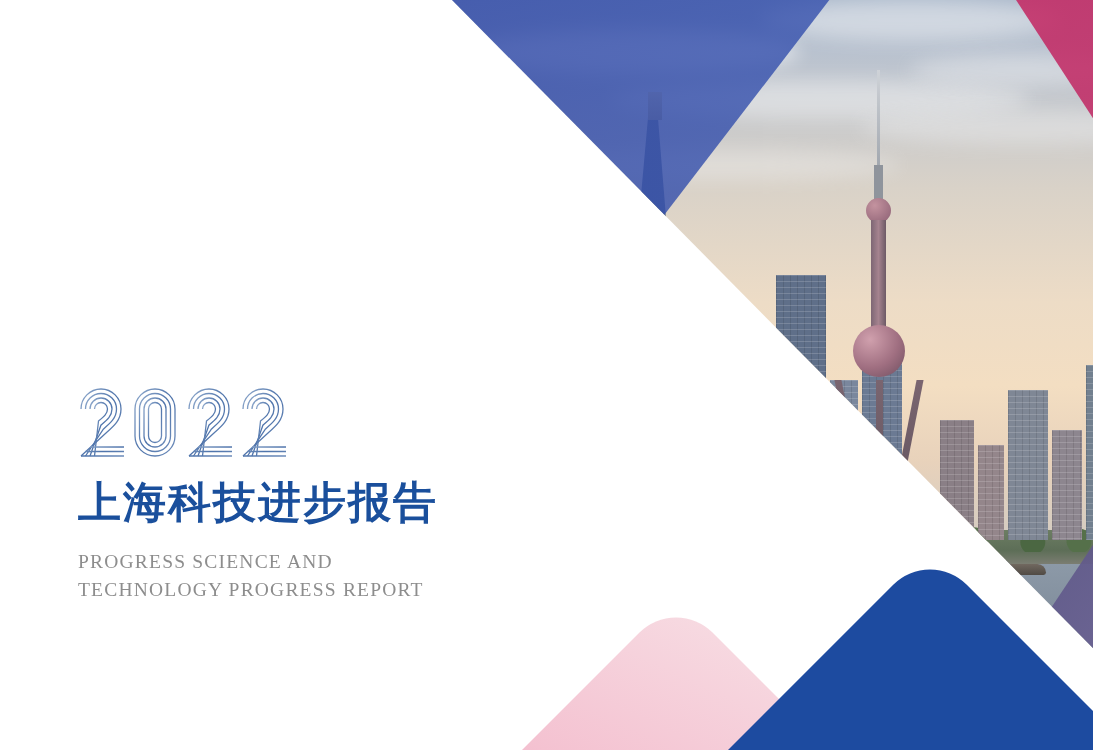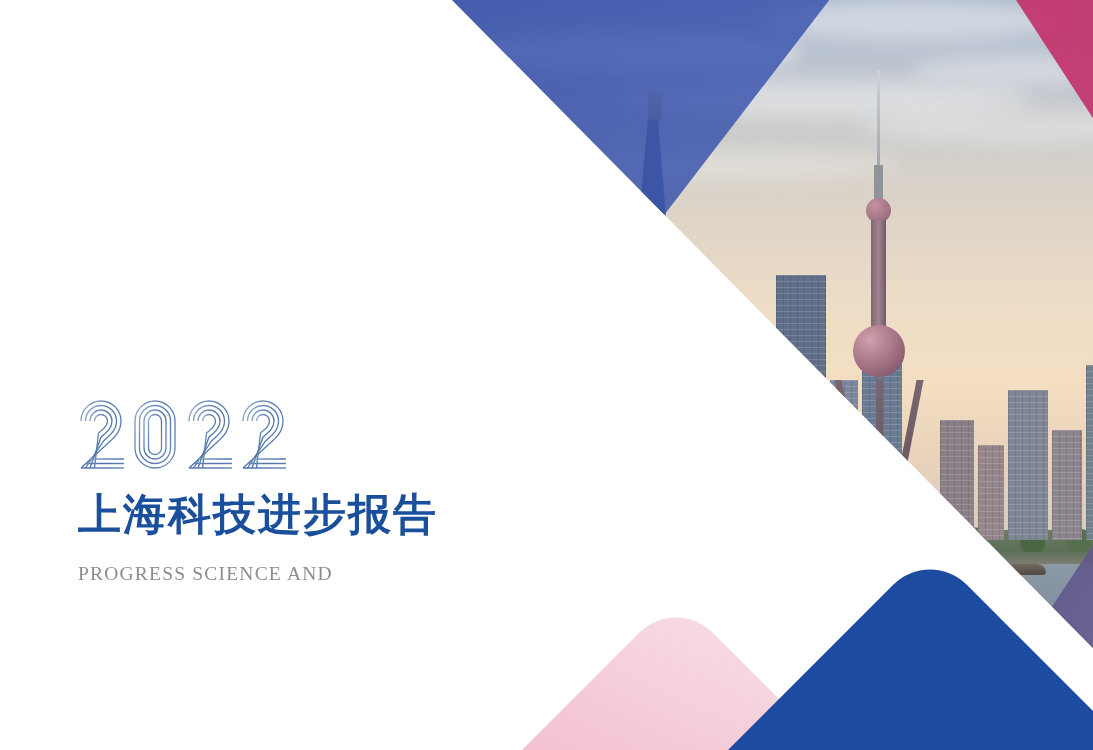--- a/index.html
+++ b/index.html
@@ -270,21 +270,21 @@
     background:#1d4ba0;
     transform:rotate(45deg);
     transform-origin:0 0;
     border-radius:52px;
   }
 
   
   .title-block {
     position:absolute;
     left:78px;
-    top:398px;
+    top:386px;
     width:420px;
   }
 
   .year-svg { display:block; width:215px; height:78px; }
 
   .cn-title {
     margin-top:14px;
     font-family:"DejaVu Sans", sans-serif;
     font-size:43px;
     font-weight:700;
@@ -418,17 +418,18 @@
           <path d="M33,46 a13,13 0 0 1 26,0 c0,10 -8,16 -18,24 L33,140"></path>
           <path d="M6,140 H92 M15,131 H92 M24,122 H92"></path>
         </g>
       </g>
     </svg>
 
     <div class="cn-title">上海科技进步报告</div>
 
     <div class="en-title">
       <span class="ln">PROGRESS SCIENCE AND</span>
+      <span class="ln">TECHNOLOGY PROGRESS REPORT</span>
     </div>
 
   </div>
 
 </div>
 
 </body></html>

